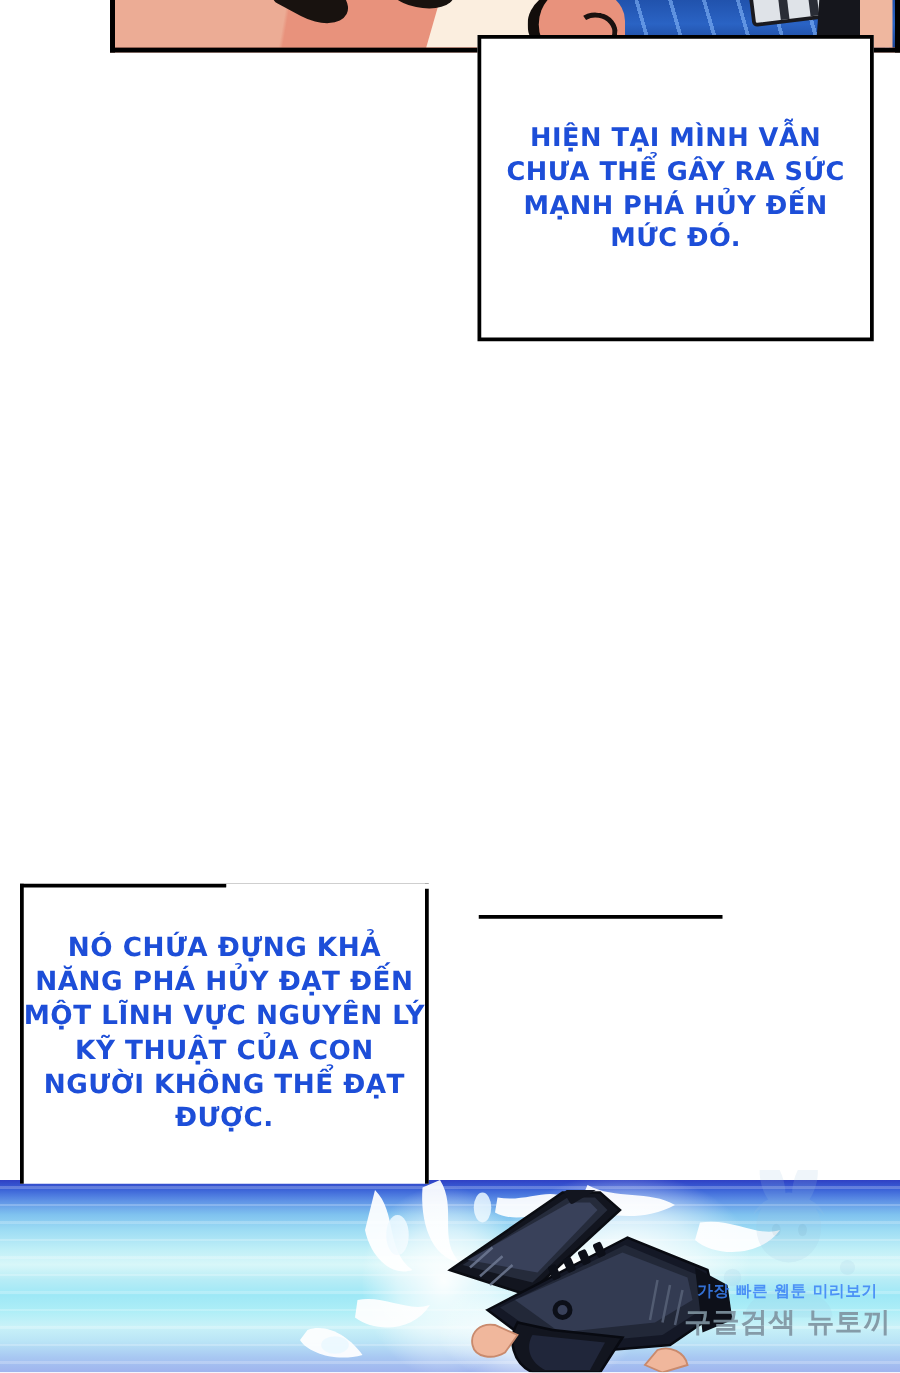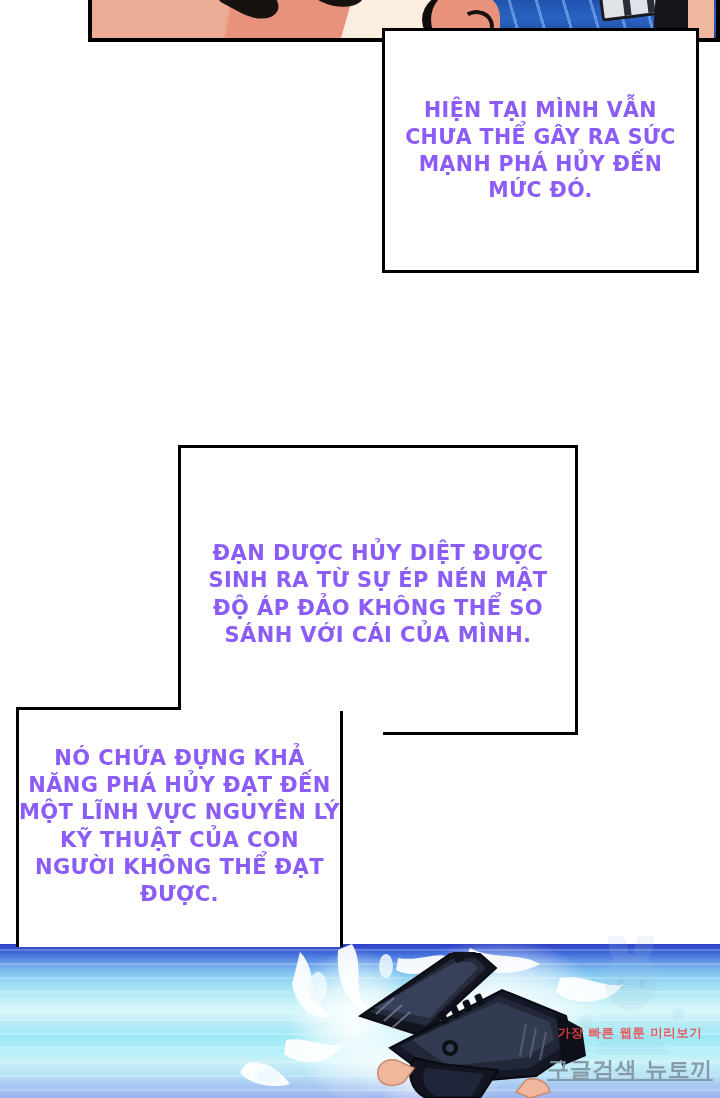--- a/index.html
+++ b/index.html
@@ -143,21 +143,21 @@
     background: #ffffff;
     border: 3px solid #000000;
     box-sizing: border-box;
     display: flex;
     align-items: center;
     justify-content: center;
   }
   .box-text {
     font-family: "DejaVu Sans", sans-serif;
     font-weight: 700;
-    color: #8b5cf6;
+    color: #1d4ed8;
     text-align: center;
     line-height: 1.30;
     letter-spacing: 0.4px;
     text-transform: uppercase;
     -webkit-font-smoothing: none;
   }
 
   #box-1 {
     left: 382px;
     top: 28px;
@@ -305,35 +305,34 @@
     top: 1026px;
     width: 180px;
     text-align: center;
     z-index: 8;
     pointer-events: none;
   }
   .wm-line-1 {
     font-family: "DejaVu Sans", sans-serif;
     font-size: 12.5px;
     font-weight: 700;
-    color: #ef4444;
+    color: #3b82f6;
     opacity: 0.85;
     letter-spacing: 0.5px;
     line-height: 1.1;
   }
   .wm-line-2 {
     font-family: "DejaVu Sans", sans-serif;
     font-size: 22px;
     font-weight: 700;
     color: #7f93a0;
     opacity: 0.9;
     letter-spacing: 0.5px;
     line-height: 1.05;
-    margin-top: 18px;
-    text-decoration: underline;
+    margin-top: 7px;
   }
 </style>
 </head>
 <body>
 
 <div id="page">
 
   <div class="top-panel">
     <div class="blue-field">
       <div class="speed-lines"></div>
@@ -443,23 +442,20 @@
 
   <div class="wm-text-wrap">
     <div class="wm-line-1">가장 빠른 웹툰 미리보기</div>
     <div class="wm-line-2">구글검색 뉴토끼</div>
   </div>
 
   <div class="box" id="box-1">
     <div class="box-text">HIỆN TẠI MÌNH VẪN CHƯA THỂ GÂY RA SỨC MẠNH PHÁ HỦY ĐẾN MỨC ĐÓ.</div>
   </div>
 
-  <div class="box" id="box-2">
-    <div class="box-text">ĐẠN DƯỢC HỦY DIỆT ĐƯỢC SINH RA TỪ SỰ ÉP NÉN MẬT ĐỘ ÁP ĐẢO KHÔNG THỂ SO SÁNH VỚI CÁI CỦA MÌNH.</div>
-  </div>
   <div id="box-2-bottom-edge"></div>
 
   <div class="box" id="box-3">
     <div class="box-text">NÓ CHỨA ĐỰNG KHẢ NĂNG PHÁ HỦY ĐẠT ĐẾN MỘT LĨNH VỰC NGUYÊN LÝ KỸ THUẬT CỦA CON NGƯỜI KHÔNG THỂ ĐẠT ĐƯỢC.</div>
   </div>
 
   <div id="seam-mask-a"></div>
   <div id="seam-mask-b"></div>
 
 </div>

